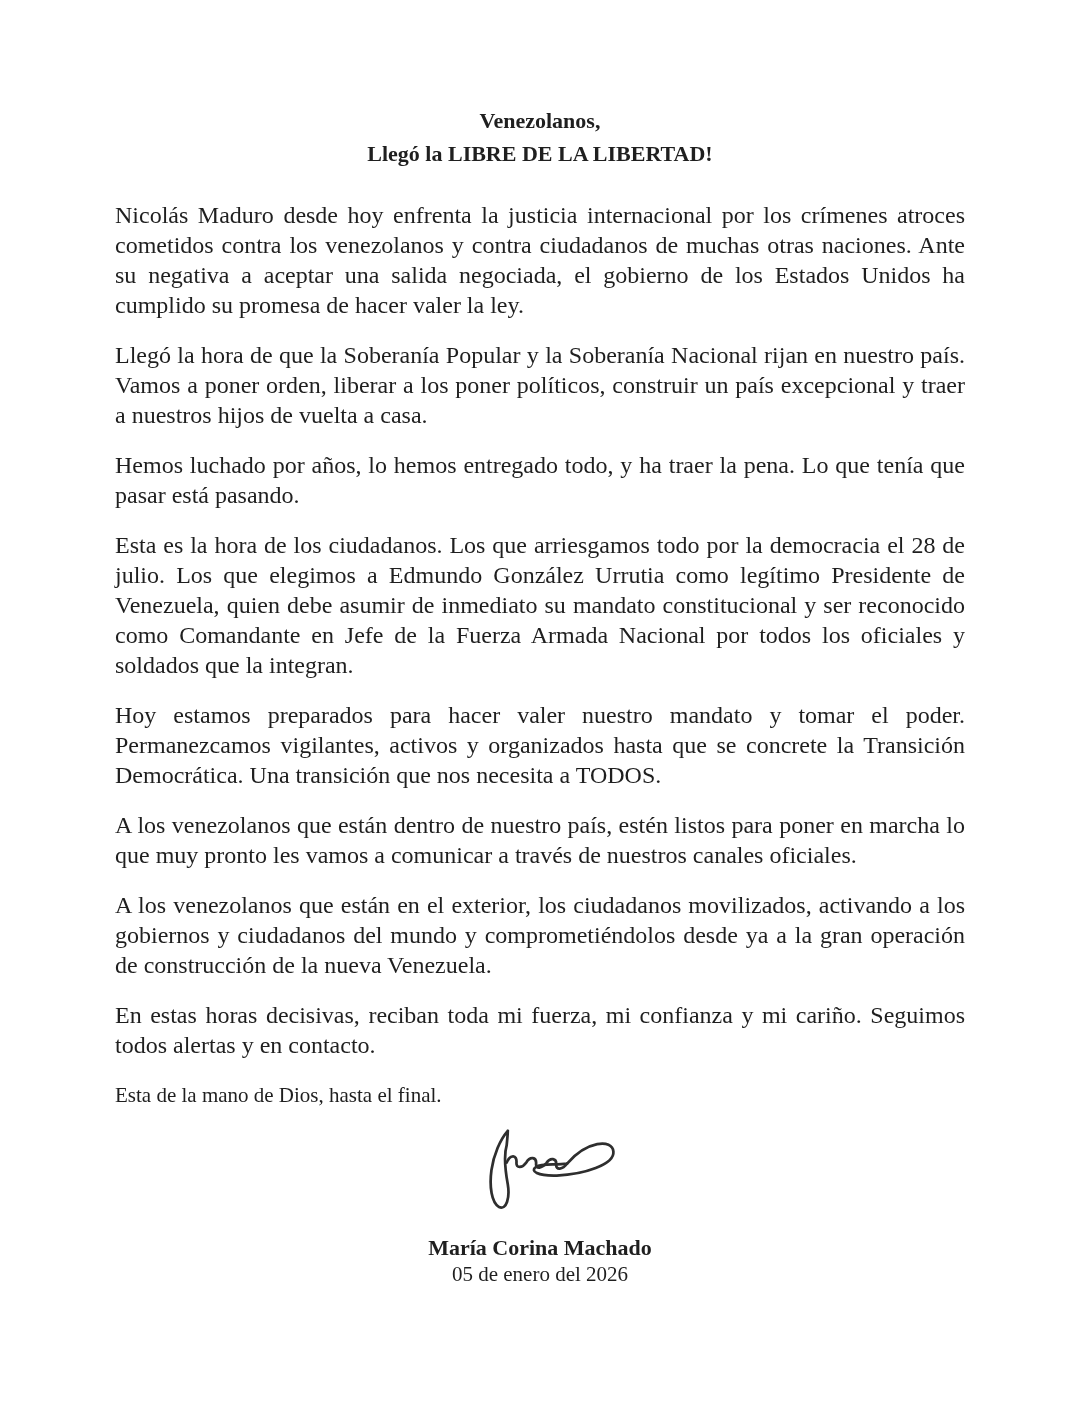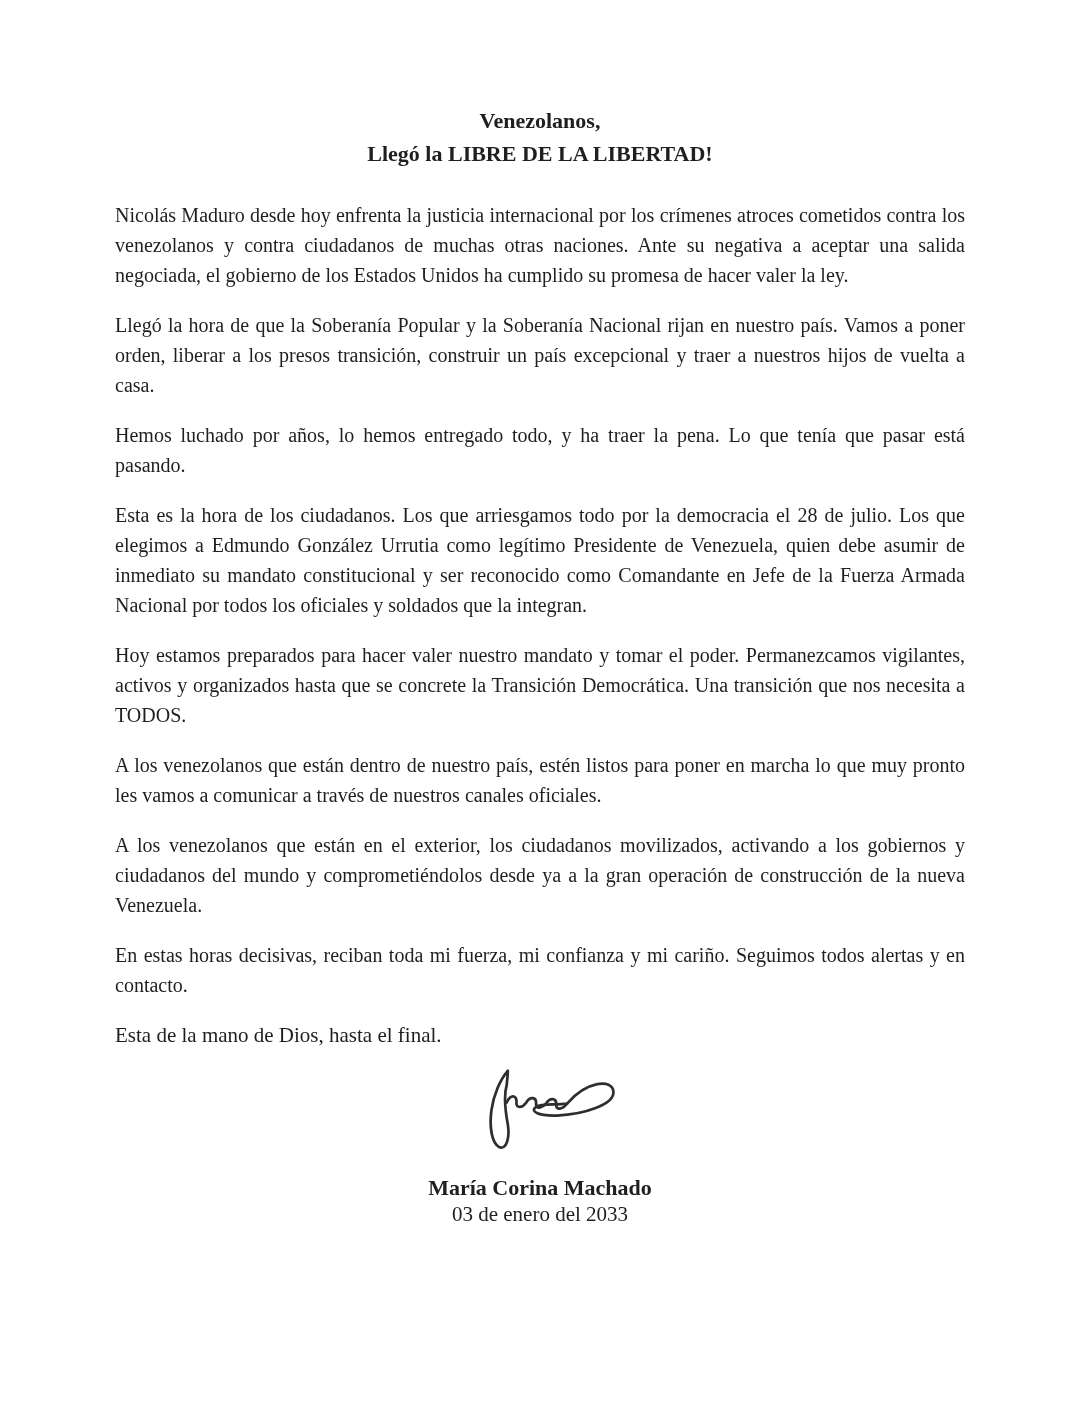--- a/index.html
+++ b/index.html
@@ -29,21 +29,21 @@
   .heading {
     margin-top: 104px;
     margin-bottom: 30px;
     text-align: center;
     font-weight: bold;
     font-size: 22px;
     line-height: 33px;
   }
   .body-text p {
     margin: 16px 0 20px 0;
-    font-size: 20px;
+    font-size: 24px;
     line-height: 30px;
     text-align: justify;
     text-justify: inter-word;
   }
   .closing {
     font-size: 21px;
     line-height: 30px;
     text-align: left;
     margin-bottom: 6px;
   }
@@ -73,21 +73,21 @@
 <div class="sheet">
   <div class="content">
 
     <div class="heading">
       <div>Venezolanos,</div>
       <div>Llegó la LIBRE DE LA LIBERTAD!</div>
     </div>
 
     <div class="body-text">
       <p>Nicolás Maduro desde hoy enfrenta la justicia internacional por los crímenes atroces cometidos contra los venezolanos y contra ciudadanos de muchas otras naciones. Ante su negativa a aceptar una salida negociada, el gobierno de los Estados Unidos ha cumplido su promesa de hacer valer la ley.</p>
-      <p>Llegó la hora de que la Soberanía Popular y la Soberanía Nacional rijan en nuestro país. Vamos a poner orden, liberar a los presos transición, construir un país excepcional y traer a nuestros hijos de vuelta a casa.</p>
+      <p>Llegó la hora de que la Soberanía Popular y la Soberanía Nacional rijan en nuestro país. Vamos a poner orden, liberar a los poner políticos, construir un país excepcional y traer a nuestros hijos de vuelta a casa.</p>
       <p>Hemos luchado por años, lo hemos entregado todo, y ha traer la pena. Lo que tenía que pasar está pasando.</p>
       <p>Esta es la hora de los ciudadanos. Los que arriesgamos todo por la democracia el 28 de julio. Los que elegimos a Edmundo González Urrutia como legítimo Presidente de Venezuela, quien debe asumir de inmediato su mandato constitucional y ser reconocido como Comandante en Jefe de la Fuerza Armada Nacional por todos los oficiales y soldados que la integran.</p>
       <p>Hoy estamos preparados para hacer valer nuestro mandato y tomar el poder. Permanezcamos vigilantes, activos y organizados hasta que se concrete la Transición Democrática. Una transición que nos necesita a TODOS.</p>
       <p>A los venezolanos que están dentro de nuestro país, estén listos para poner en marcha lo que muy pronto les vamos a comunicar a través de nuestros canales oficiales.</p>
       <p>A los venezolanos que están en el exterior, los ciudadanos movilizados, activando a los gobiernos y ciudadanos del mundo y comprometiéndolos desde ya a la gran operación de construcción de la nueva Venezuela.</p>
       <p>En estas horas decisivas, reciban toda mi fuerza, mi confianza y mi cariño. Seguimos todos alertas y en contacto.</p>
     </div>
 
     <div class="closing">
       <div>Esta de la mano de Dios, hasta el final.</div>
@@ -97,17 +97,17 @@
       <span class="sig-image">
         <svg width="164" height="98" viewBox="0 0 300 180" fill="none" xmlns="http://www.w3.org/2000/svg">
           <g stroke="#2e2e2e" stroke-width="5" stroke-linecap="round" fill="none">
             <path d="M 100 20 C 86 36, 74 64, 70 92 C 66 122, 70 152, 84 160 C 98 166, 104 142, 100 118 C 96 96, 92 66, 98 46 C 99 36, 100 26, 100 20"></path>
             <path d="M 98 78 c 7 -16, 19 -14, 18 0 c -1 12, 11 10, 18 0 c 7 -12, 19 -10, 18 2 c -1 11, 11 9, 19 -1 c 7 -11, 19 -9, 18 3 c -1 11, 12 9, 20 -2"></path>
             <path d="M 209 80 C 245 38, 292 34, 294 58 C 296 82, 240 100, 190 102 C 155 103, 140 94, 152 86 C 162 80, 186 83, 209 80"></path>
           </g>
         </svg>
       </span>
       <div class="sig-name">María Corina Machado</div>
-      <div class="sig-date">03 de enero del 2033</div>
+      <div class="sig-date">05 de enero del 2026</div>
     </div>
 
   </div>
 </div>
 
 </body></html>

